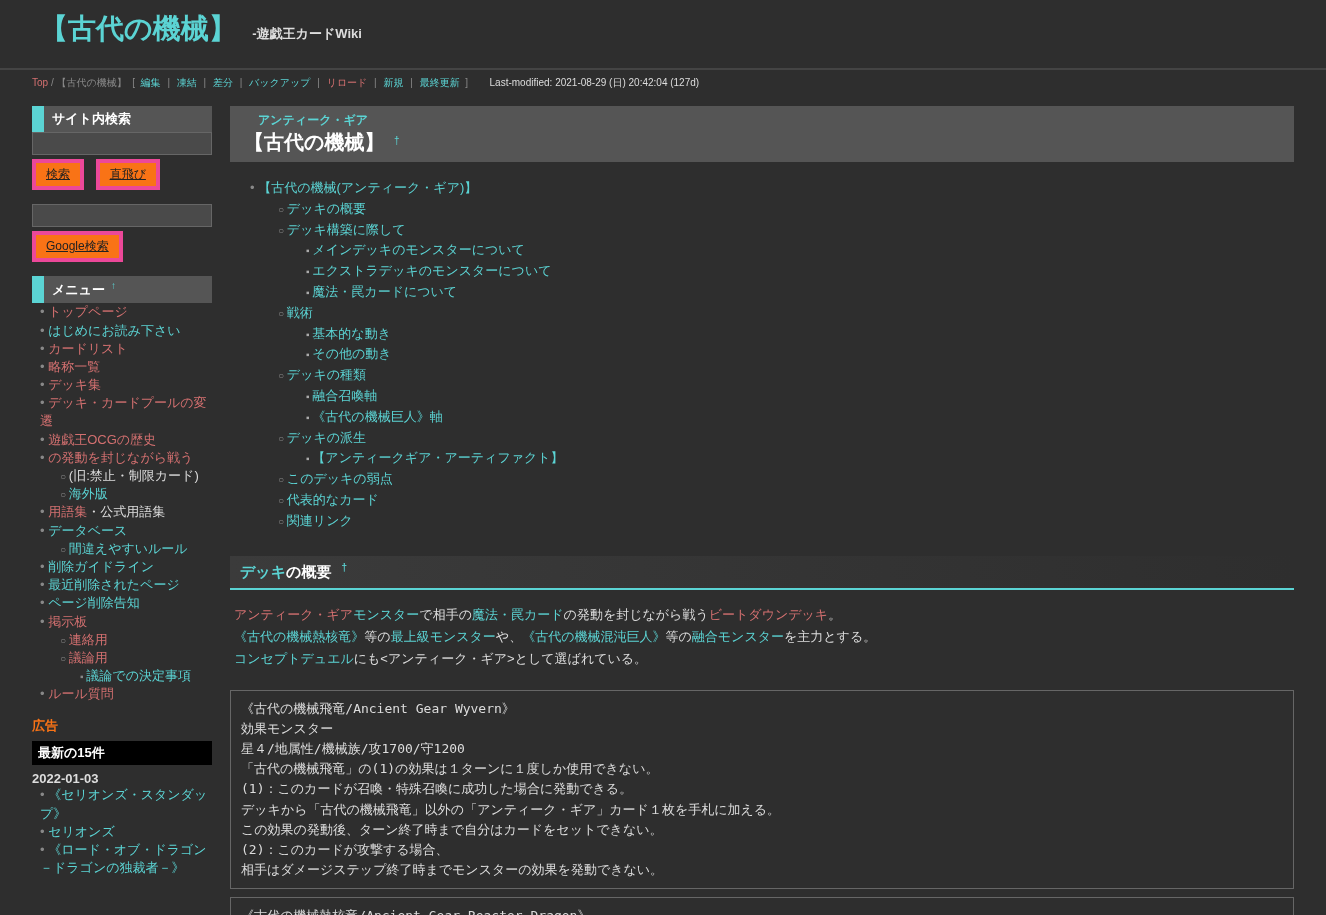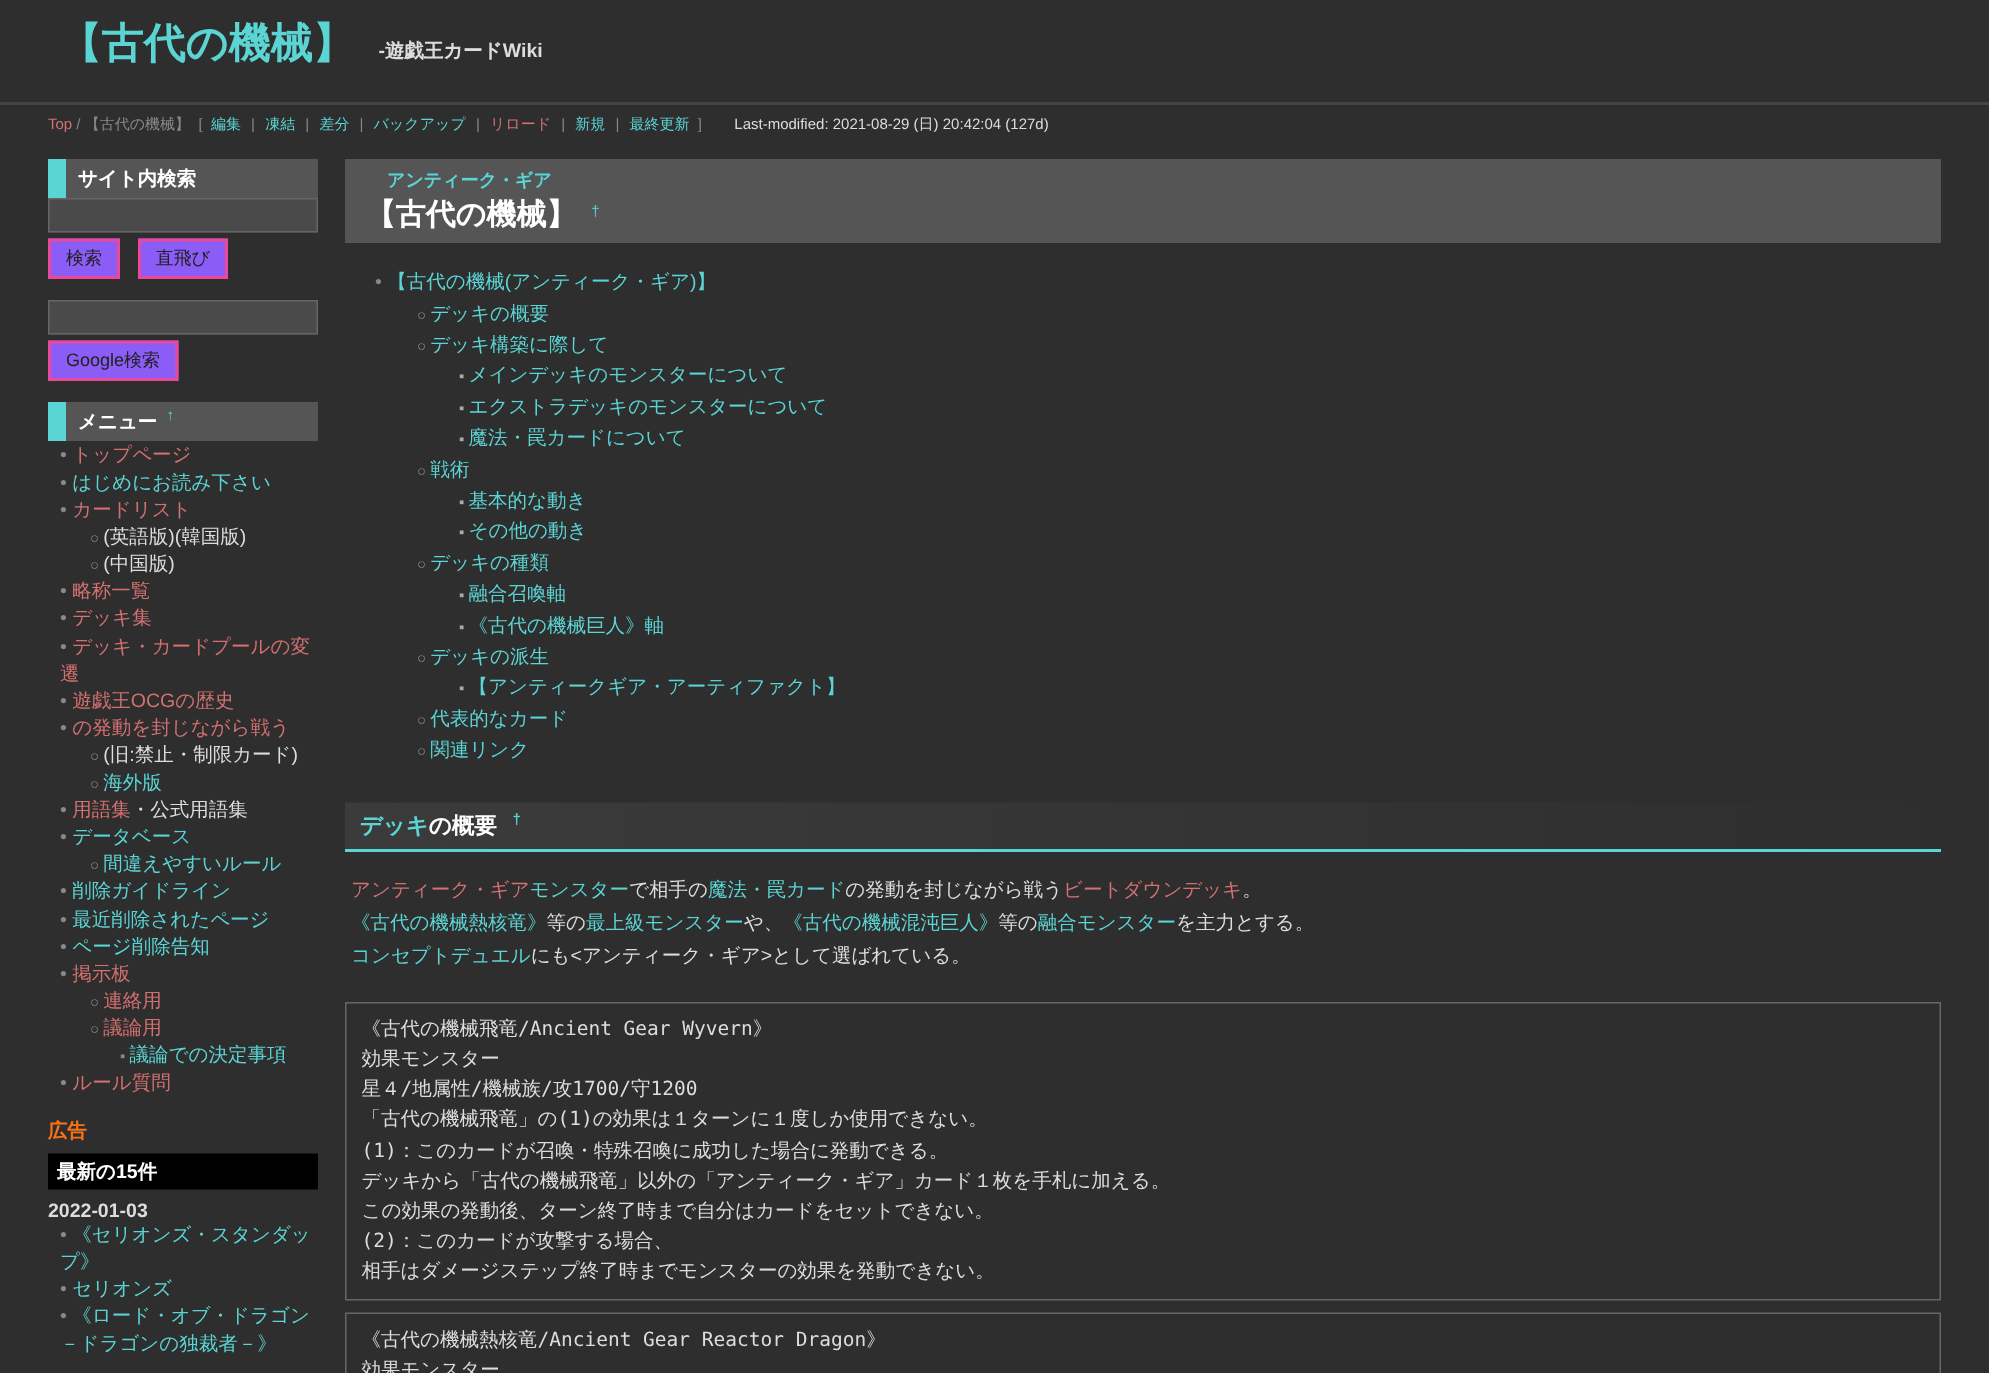--- a/index.html
+++ b/index.html
@@ -11,21 +11,21 @@
 .header .subtitle { color:#ddd; font-weight:bold; margin-left:12px; }
 .topbar { padding:6px 32px; border-top:2px solid #444; font-size:10px; color:#888; }
 .topbar .sep { color:#888; margin:0 4px; }
 .topbar .last { color:#ddd; margin-left:16px; }
 .container { display:flex; gap:18px; padding:10px 32px 40px; }
 .sidebar { width:180px; flex-shrink:0; }
 .main { flex:1; }
 .panel-title { background:#555; color:#fff; font-weight:bold; padding:4px 8px; margin-bottom:0; border-left:12px solid #5bd4d4; position:relative; }
 .anchor { color:#5bd4d4; font-size:10px; margin-left:6px; vertical-align:super; }
 .sidebar input[type=text] { width:100%; background:#4a4a4a; border:1px solid #666; color:#eee; padding:3px; margin-bottom:4px; }
-.sidebar button, .sidebar input[type=submit] { background:#8b5cf6; color:#222; border:2px solid #ec4899; padding:3px 10px; cursor:pointer; font-size:12px; }
+.sidebar button, .sidebar input[type=submit] { background:#f97316; color:#222; border:4px solid #ec4899; padding:3px 10px; cursor:pointer; font-size:12px;text-decoration:underline; }
 .btnrow { margin-bottom:14px; }
 .btnrow button { margin-right:8px; }
 .menu-list { list-style:none; }
 .menu-list li { padding:0 0 0 8px; line-height:1.4; }
 .menu-list ul { list-style:none; padding-left:12px; }
 .menu-list>li::before { content:"• "; color:#888; }
 .menu-list ul>li::before { content:"○ "; color:#888; font-size:10px; }
 .menu-list ul ul>li::before { content:"▪ "; }
 .ad-label { font-weight:bold; color:#f97316; margin:14px 0 6px; }
 .latest-head { background:#000; color:#fff; font-weight:bold; padding:3px 6px; margin-bottom:6px; }
@@ -74,24 +74,21 @@
     <div class="btnrow">
       <button>Google検索</button>
     </div>
 
     <div class="panel-title">
       <span>メニュー</span><span class="anchor">↑</span>
     </div>
     <ul class="menu-list" id="menu-list">
         <li><span class="red-link">トップページ</span></li>
         <li><span class="link">はじめにお読み下さい</span></li>
-        <li><span class="red-link">カードリスト</span><ul>
-            <li><span class="">(英語版)(韓国版)</span></li>
-            <li><span class="">(中国版)</span></li>
-          </ul></li>
+        <li><span class="red-link">カードリスト</span></li>
         <li><span class="red-link">略称一覧</span></li>
         <li><span class="red-link">デッキ集</span></li>
         <li><span class="red-link">デッキ・カードプールの変遷</span></li>
         <li><span class="red-link">遊戯王OCGの歴史</span></li>
         <li><span class="red-link">の発動を封じながら戦う</span><ul>
             <li><span class="">(旧:禁止・制限カード)</span></li>
             <li><span class="link">海外版</span></li>
           </ul></li>
         <li><span class="red-link">用語集</span><span>・公式用語集</span></li>
         <li><span class="link">データベース</span><ul>
@@ -141,20 +138,21 @@
                   <li><span class="link">基本的な動き</span></li>
                   <li><span class="link">その他の動き</span></li>
                 </ul></li>
               <li><span class="link">デッキの種類</span><ul>
                   <li><span class="link">融合召喚軸</span></li>
                   <li><span class="link">《古代の機械巨人》軸</span></li>
                 </ul></li>
               <li><span class="link">デッキの派生</span><ul>
                   <li><span class="link">【アンティークギア・アーティファクト】</span></li>
                 </ul></li>
+              <li><span class="link">このデッキの弱点</span></li>
               <li><span class="link">代表的なカード</span></li>
               <li><span class="link">関連リンク</span></li>
             </ul>
         </li>
       </ul>
     </div>
 
     <div class="section-head">
       <span class="link">デッキ</span><span>の概要</span>
       <span class="anchor">†</span>

